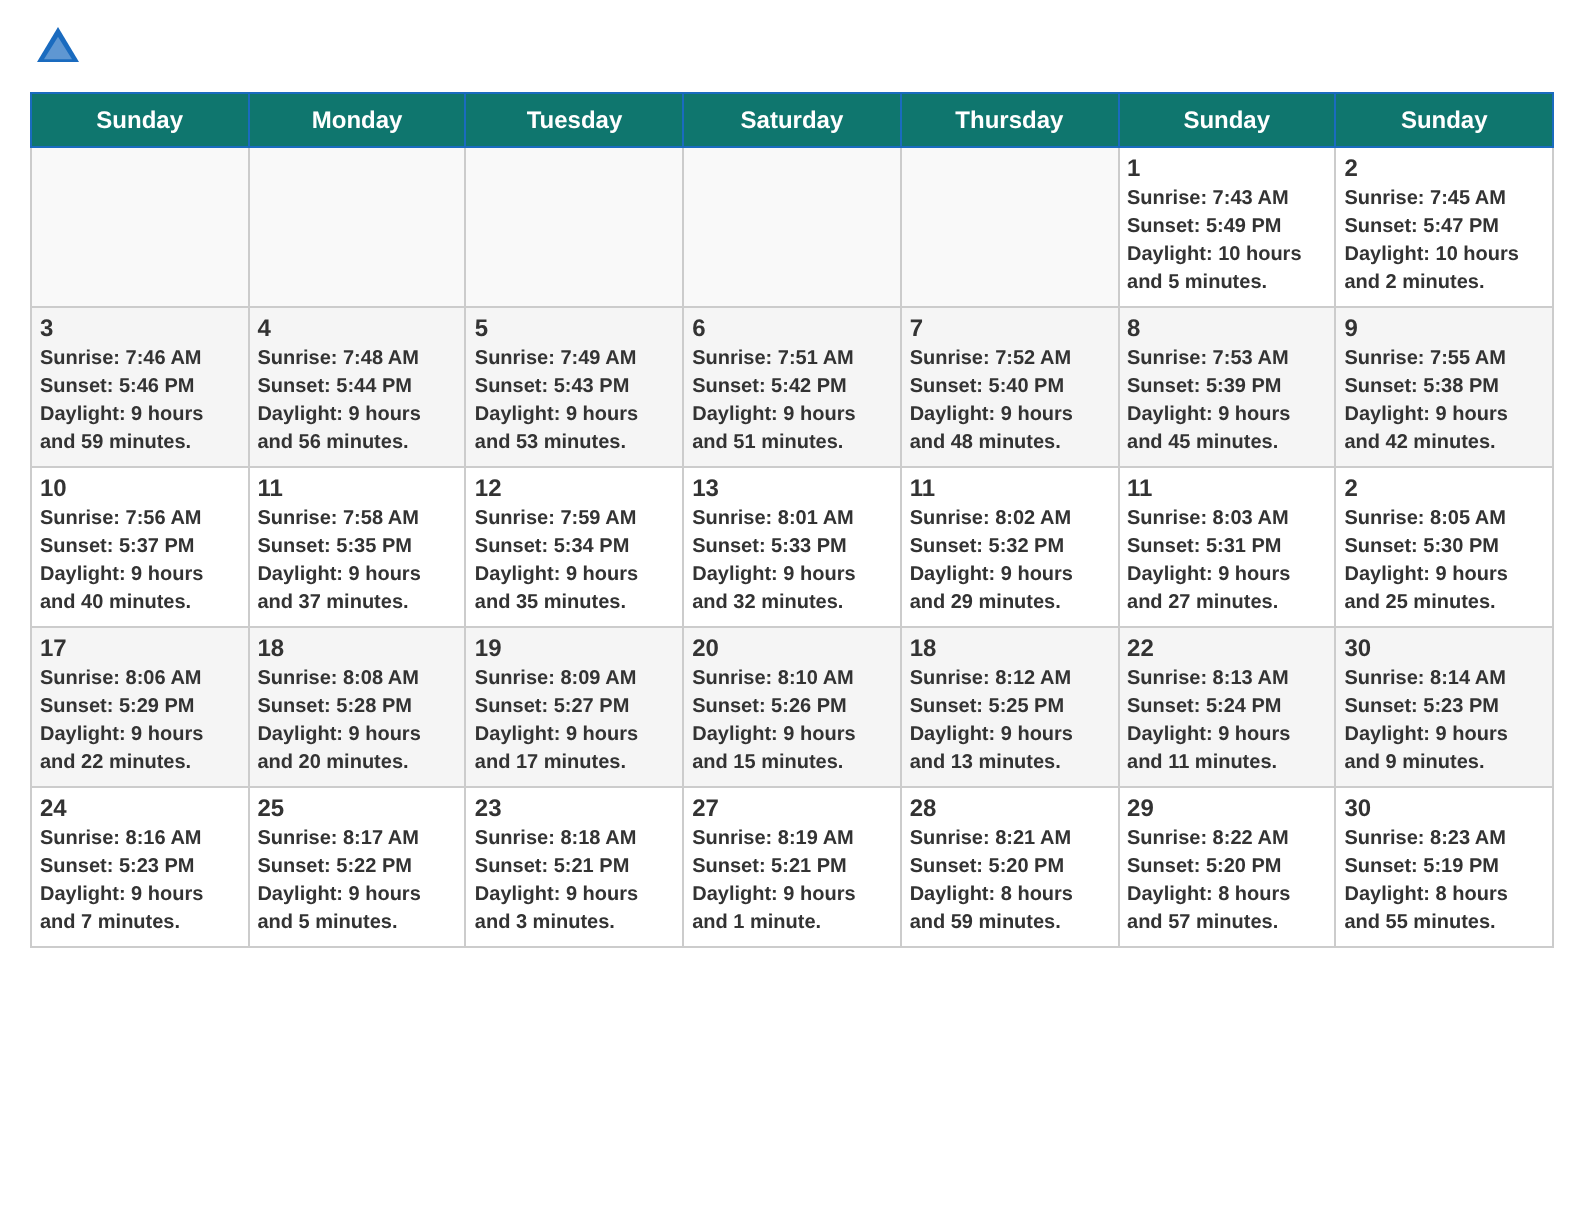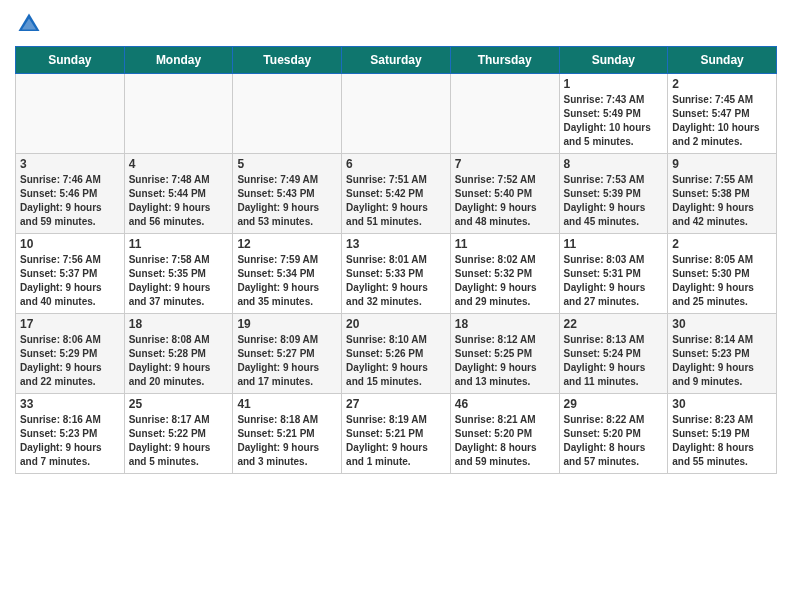--- a/index.html
+++ b/index.html
@@ -226,37 +226,37 @@
             <span class="day-number">22</span>
             <div class="day-info">Sunrise: 8:13 AM<br>Sunset: 5:24 PM<br>Daylight: 9 hours and 11 minutes.</div>
           </td>
           <td>
             <span class="day-number">30</span>
             <div class="day-info">Sunrise: 8:14 AM<br>Sunset: 5:23 PM<br>Daylight: 9 hours and 9 minutes.</div>
           </td>
         </tr>
         <tr>
           <td>
-            <span class="day-number">33</span>
+            <span class="day-number">24</span>
             <div class="day-info">Sunrise: 8:16 AM<br>Sunset: 5:23 PM<br>Daylight: 9 hours and 7 minutes.</div>
           </td>
           <td>
             <span class="day-number">25</span>
             <div class="day-info">Sunrise: 8:17 AM<br>Sunset: 5:22 PM<br>Daylight: 9 hours and 5 minutes.</div>
           </td>
           <td>
-            <span class="day-number">41</span>
+            <span class="day-number">23</span>
             <div class="day-info">Sunrise: 8:18 AM<br>Sunset: 5:21 PM<br>Daylight: 9 hours and 3 minutes.</div>
           </td>
           <td>
             <span class="day-number">27</span>
             <div class="day-info">Sunrise: 8:19 AM<br>Sunset: 5:21 PM<br>Daylight: 9 hours and 1 minute.</div>
           </td>
           <td>
-            <span class="day-number">46</span>
+            <span class="day-number">28</span>
             <div class="day-info">Sunrise: 8:21 AM<br>Sunset: 5:20 PM<br>Daylight: 8 hours and 59 minutes.</div>
           </td>
           <td>
             <span class="day-number">29</span>
             <div class="day-info">Sunrise: 8:22 AM<br>Sunset: 5:20 PM<br>Daylight: 8 hours and 57 minutes.</div>
           </td>
           <td>
             <span class="day-number">30</span>
             <div class="day-info">Sunrise: 8:23 AM<br>Sunset: 5:19 PM<br>Daylight: 8 hours and 55 minutes.</div>
           </td>

